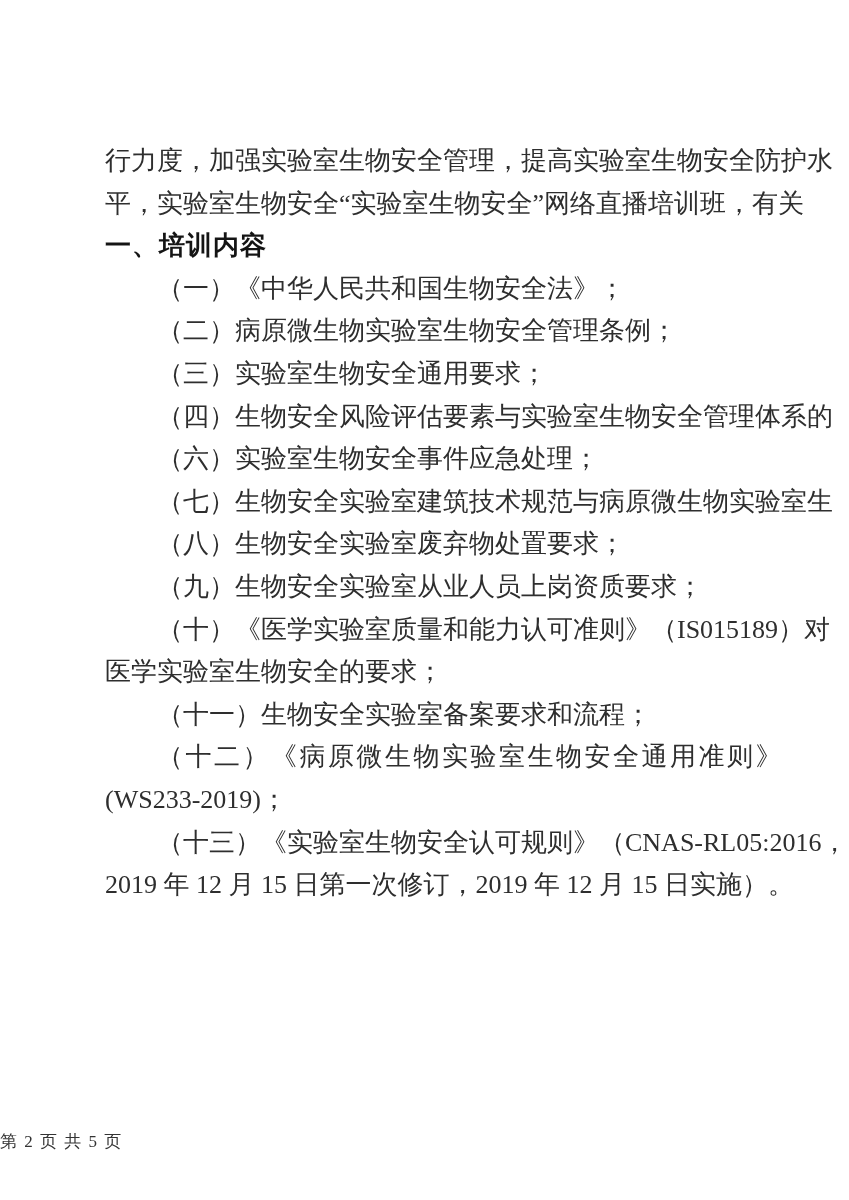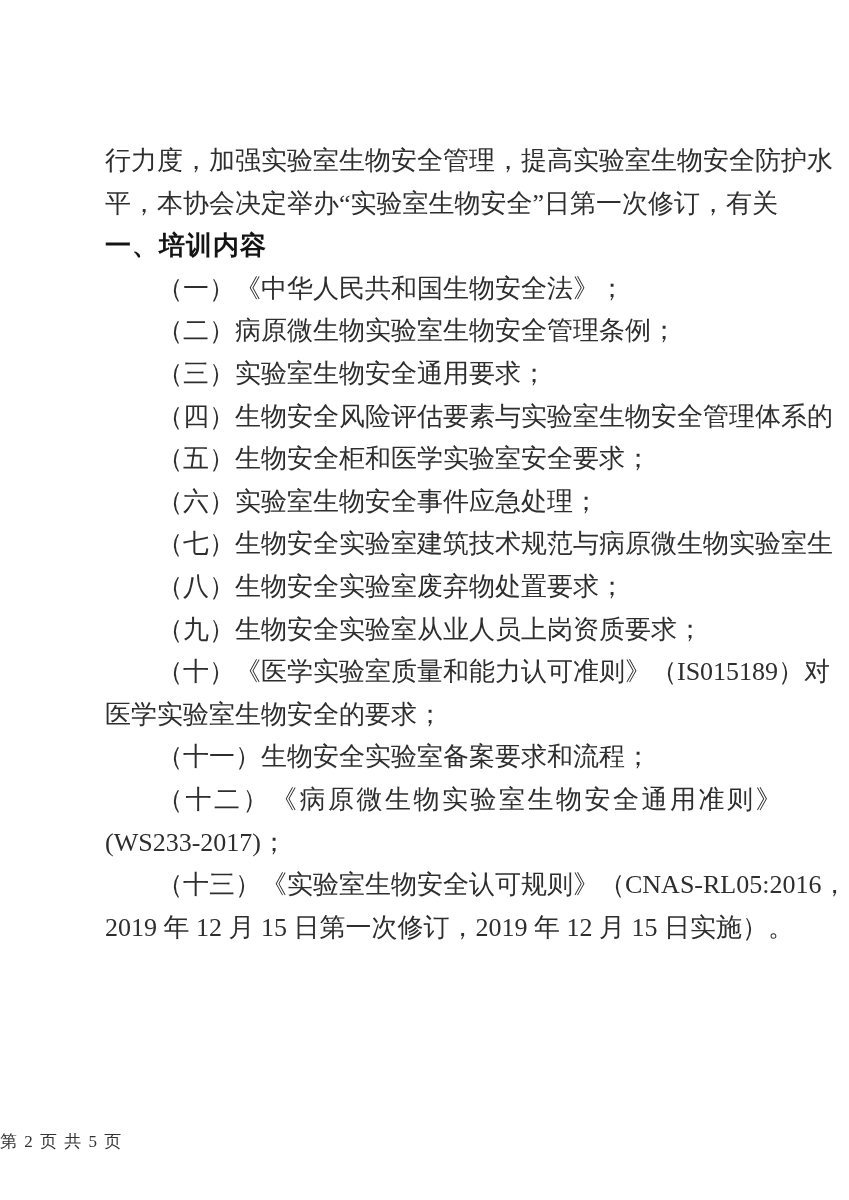--- a/index.html
+++ b/index.html
@@ -51,34 +51,33 @@
     letter-spacing: 1.5px;
     color: #333333;
   }
 </style>
 </head>
 <body>
 
 <div class="page">
   <div class="body-text">
     <div class="ln">行力度，加强实验室生物安全管理，提高实验室生物安全防护水</div>
-    <div class="ln">平，本协会决定举办“实验室生物安全”日第一次修订，有关</div>
+    <div class="ln">平，实验室生物安全“实验室生物安全”网络直播培训班，有关</div>
     <div class="ln heading">一、培训内容</div>
     <div class="ln ind">（一）《中华人民共和国生物安全法》；</div>
     <div class="ln ind">（二）病原微生物实验室生物安全管理条例；</div>
     <div class="ln ind">（三）实验室生物安全通用要求；</div>
     <div class="ln ind">（四）生物安全风险评估要素与实验室生物安全管理体系的</div>
-    <div class="ln ind">（五）生物安全柜和医学实验室安全要求；</div>
     <div class="ln ind">（六）实验室生物安全事件应急处理；</div>
     <div class="ln ind">（七）生物安全实验室建筑技术规范与病原微生物实验室生</div>
     <div class="ln ind">（八）生物安全实验室废弃物处置要求；</div>
     <div class="ln ind">（九）生物安全实验室从业人员上岗资质要求；</div>
     <div class="ln ind">（十）《医学实验室质量和能力认可准则》（IS015189）对</div>
     <div class="ln">医学实验室生物安全的要求；</div>
     <div class="ln ind">（十一）生物安全实验室备案要求和流程；</div>
     <div class="ln ind spread">（十二）《病原微生物实验室生物安全通用准则》</div>
-    <div class="ln">(WS233-2017)；</div>
+    <div class="ln">(WS233-2019)；</div>
     <div class="ln ind">（十三）《实验室生物安全认可规则》（CNAS-RL05:2016，</div>
     <div class="ln">2019 年 12 月 15 日第一次修订，2019 年 12 月 15 日实施）。</div>
   </div>
 
   <div class="footer">第 2 页 共 5 页</div>
 </div>
 
 </body></html>

